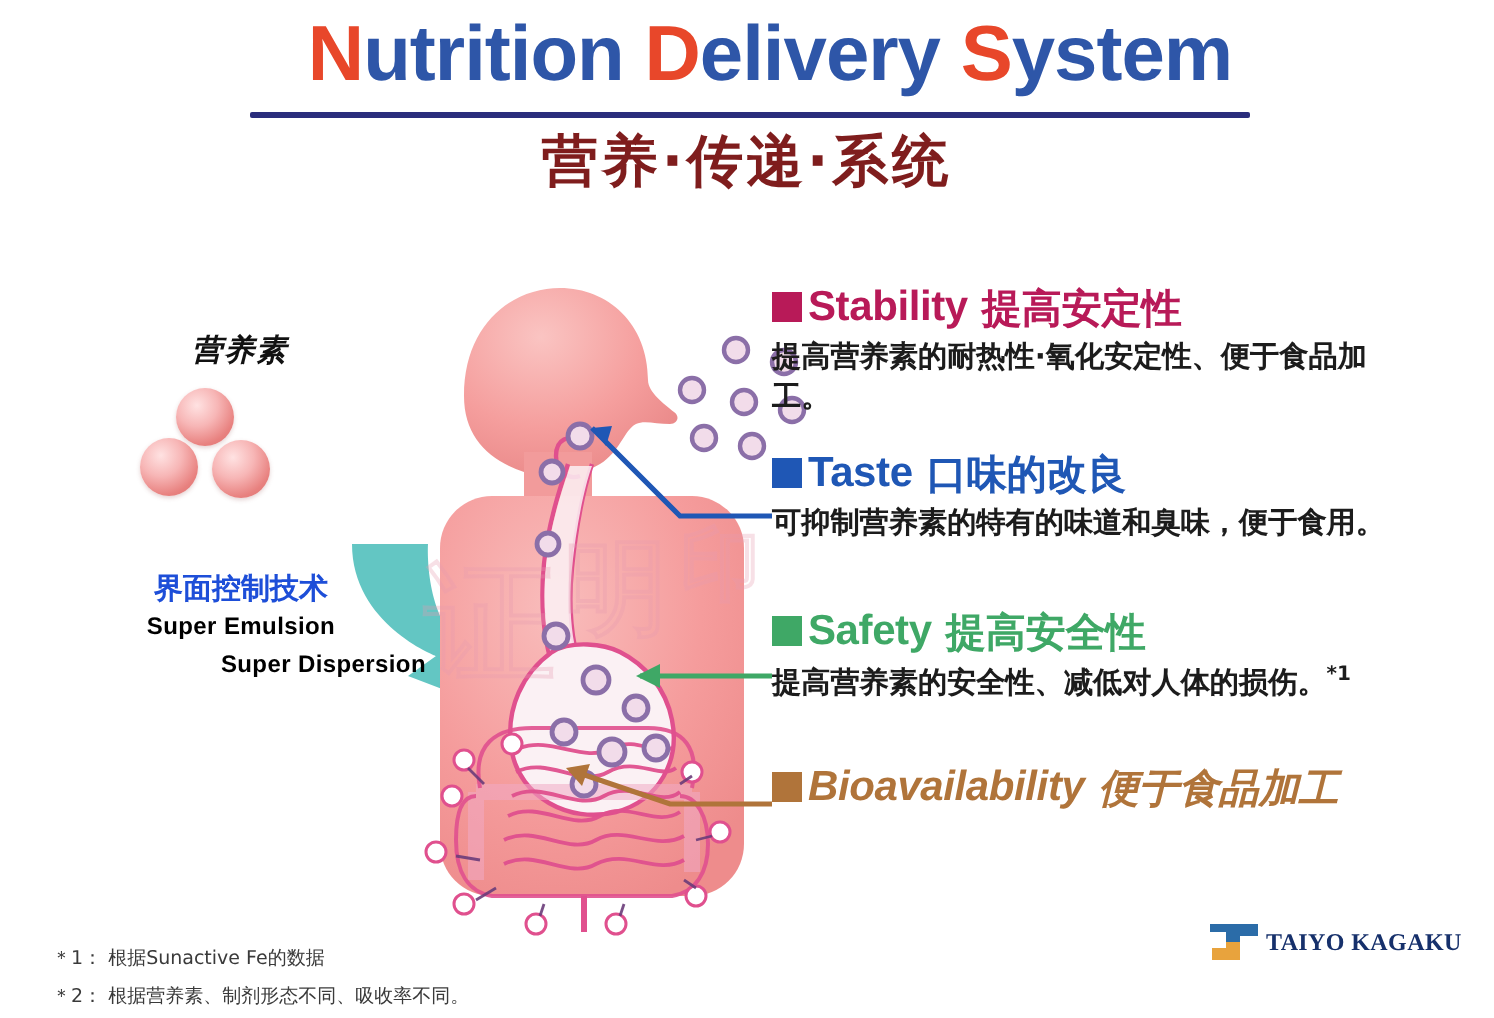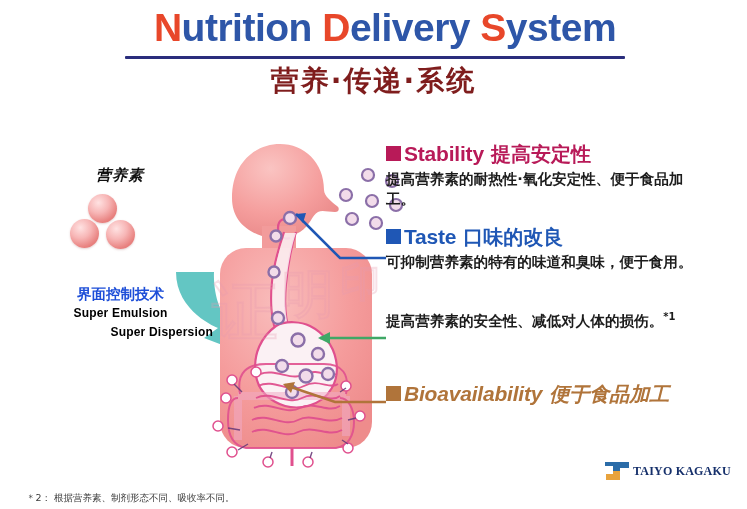--- a/index.html
+++ b/index.html
@@ -271,35 +271,41 @@
   <div class="block b2">
     <div class="head">
       <span class="bullet bg-taste"></span>
       <span class="head-en c-taste">Taste</span>
       <span class="head-cn c-taste">口味的改良</span>
     </div>
     <div class="body-cn"><span>可抑制营养素的特有的味道和臭味，便于食用。</span></div>
   </div>
 
   <div class="block b3">
+    <div class="head">
+      <span class="bullet bg-safety"></span>
+      <span class="head-en c-safety">Safety</span>
+      <span class="head-cn c-safety">提高安全性</span>
+    </div>
     <div class="body-cn"><span>提高营养素的安全性、减低对人体的损伤。</span><span class="sup">*1</span></div>
   </div>
 
   <div class="block b4">
     <div class="head">
       <span class="bullet bg-bio"></span>
       <span class="head-en c-bio">Bioavailability</span>
       <span class="head-cn c-bio">便于食品加工</span>
     </div>
   </div>
 
   <div class="lbl-tech">界面控制技术</div>
   <div class="lbl-emul">Super Emulsion</div>
   <div class="lbl-disp">Super Dispersion</div>
 
+  <div class="foot f1">＊1： 根据Sunactive Fe的数据</div>
   <div class="foot f2">＊2： 根据营养素、制剂形态不同、吸收率不同。</div>
 
   <div class="logo">
     <svg width="26" height="22" viewBox="0 0 26 22">
       <path d="M1 2 L25 2 L25 8 L16 8 L16 6 L1 6 Z" fill="#2B6CA8"></path>
       <path d="M9 2 L16 2 L16 13 L9 13 Z" fill="#2B6CA8"></path>
       <path d="M9 11 L16 11 L16 20 L9 20 Z" fill="#E8A33D"></path>
       <path d="M2 14 L9 14 L9 20 L2 20 Z" fill="#E8A33D"></path>
     </svg>
     <span class="logo-text">TAIYO KAGAKU</span>

